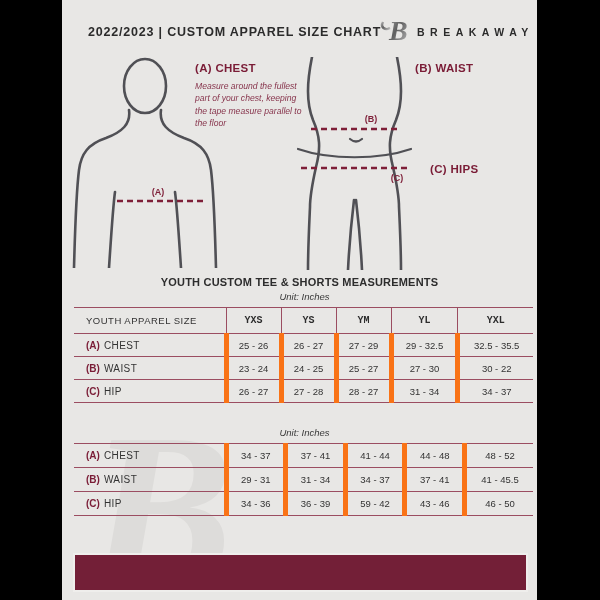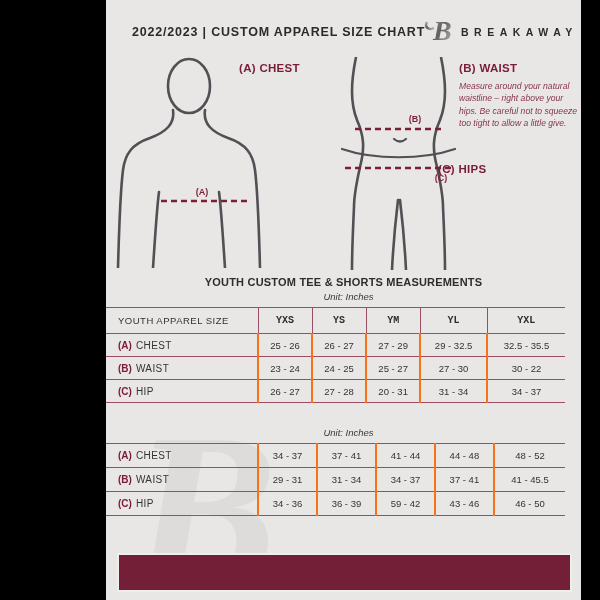--- a/index.html
+++ b/index.html
@@ -1,60 +1,60 @@
 <!DOCTYPE html>
 <html><head>
 <meta charset="utf-8">
 <style>
   html,body{margin:0;padding:0;}
   body{width:600px;height:600px;background:#000;position:relative;
        font-family:"Liberation Sans",sans-serif;overflow:hidden;}
   .page{position:absolute;left:62px;top:0;width:475px;height:600px;
-        background:#e8e7e5;overflow:hidden;margin-left:44px;}
+        background:#e8e7e5;overflow:hidden;}
 
   
   .header-title{position:absolute;left:26px;top:25px;font-size:12.5px;font-weight:bold;
         color:#2b2b2b;letter-spacing:.8px;white-space:nowrap;}
   .logo-icon{position:absolute;left:316px;top:14px;}
   .brand{position:absolute;left:355px;top:26px;font-size:10.5px;font-weight:bold;
         letter-spacing:5.5px;color:#2b2b2b;white-space:nowrap;text-align:center;}
 
   
   .instr{position:absolute;width:114px;z-index:1;}
   .instr h3{margin:0 0 6px 0;font-size:11.5px;color:#7a1c36;font-weight:bold;letter-spacing:.3px;}
   .instr p{margin:0;font-size:8.6px;font-style:italic;color:#87344c;line-height:1.45;}
   #instr-chest{left:133px;top:62px;}
   #instr-waist{left:353px;top:62px;width:122px;}
-  #instr-hips{left:332px;top:163px;width:122px;}
+  #instr-hips{left:368px;top:163px;width:122px;}
 
   .fig{position:absolute;}
   #fig-torso{left:8px;top:54px;}
   #fig-lower{left:233px;top:57px;}
 
   
   .tbl-title{position:absolute;left:0;width:475px;text-align:center;font-weight:bold;
         font-size:11px;color:#2d2d2d;letter-spacing:.2px;z-index:1;}
   .tbl-unit{position:absolute;left:0;width:485px;text-align:center;font-style:italic;
         font-size:9.5px;color:#3a3a3a;z-index:1;}
   #youth-title{top:276px;} #youth-unit{top:291px;}
   #adult-title{top:412px;} #adult-unit{top:427px;}
 
-  table.size{position:absolute;left:0;width:459px;border-collapse:collapse;z-index:1;}
+  table.size{position:absolute;left:12px;width:459px;border-collapse:collapse;z-index:1;}
   #youth-table{top:307px;} #adult-table{top:443px;}
   table.size col.c0{width:152px;}
   table.size th, table.size td{border-top:1px solid #9b4d61;border-bottom:1px solid #9b4d61;}
   table.size th{height:23px;}
   #youth-table td{height:20px;} #adult-table td{height:21px;}
   th.sizehdr{text-align:left;padding-left:12px;font-size:9.5px;font-weight:normal;
         color:#333;letter-spacing:.5px;}
   th.szc{font-size:10px;font-weight:bold;color:#2d2d2d;border-left:1px solid #9b4d61;font-family:Liberation Mono, monospace;}
   td.lbl{text-align:left;padding-left:12px;font-size:10px;color:#333;white-space:nowrap;}
   td.lbl .key{color:#7a1c36;font-weight:bold;}
   td.lbl .nm{margin-left:4px;letter-spacing:.4px;}
-  td.val{text-align:center;font-size:9.5px;color:#333;border-left:2px solid #f97316;}
+  td.val{text-align:center;font-size:9.5px;color:#333;border-left:5px solid #f97316;}
 
   
   .watermark{position:absolute;left:26px;top:402px;z-index:0;font-family:"Liberation Serif",serif;
         font-style:italic;font-weight:bold;font-size:218px;line-height:1;color:#dddcda;
         user-select:none;}
   .bottom-bar{position:absolute;left:11px;top:553px;width:451px;height:35px;
         background:#731f37;border:2px solid #efeeec;z-index:2;}
 </style>
 </head>
 <body>
@@ -104,24 +104,24 @@
       </g>
       <line x1="16" y1="72" x2="104" y2="72" stroke="#7e1f38" stroke-width="2.4" stroke-dasharray="6,4"></line>
       <text x="76" y="65" text-anchor="middle" font-size="9" font-weight="bold" fill="#7e1f38">(B)</text>
       <line x1="6" y1="111" x2="113" y2="111" stroke="#7e1f38" stroke-width="2.4" stroke-dasharray="6,4"></line>
       <text x="102" y="124" text-anchor="middle" font-size="9" font-weight="bold" fill="#7e1f38">(C)</text>
     </svg>
   </div>
 
   <div class="instr" id="instr-chest">
     <h3><span>(A)</span> <span>CHEST</span></h3>
+    <p>Measure around the fullest part of your chest, keeping the tape measure parallel to the floor</p>
   </div>
   <div class="instr" id="instr-waist">
     <h3><span>(B)</span> <span>WAIST</span></h3>
-    <p>Measure around your natural waistline – right above your hips. Be careful not to squeeze too tight to allow a little give.</p>
   </div>
   <div class="instr" id="instr-hips">
     <h3><span>(C)</span> <span>HIPS</span></h3>
   </div>
 
   <div class="watermark">B</div>
 
   <div class="tbl-title" id="youth-title">YOUTH CUSTOM TEE &amp; SHORTS MEASUREMENTS</div>
   <div class="tbl-unit" id="youth-unit">Unit: Inches</div>
   <table class="size" id="youth-table">
@@ -155,21 +155,21 @@
       <td class="val">23 - 24</td>
       <td class="val">24 - 25</td>
       <td class="val">25 - 27</td>
       <td class="val">27 - 30</td>
       <td class="val">30 - 22</td>
     </tr>
     <tr>
       <td class="lbl"><span class="key">(C)</span><span class="nm">HIP</span></td>
       <td class="val">26 - 27</td>
       <td class="val">27 - 28</td>
-      <td class="val">20 - 31</td>
+      <td class="val">28 - 27</td>
       <td class="val">31 - 34</td>
       <td class="val">34 - 37</td>
     </tr>
   </tbody>
     </table>
 
   <div class="tbl-unit" id="adult-unit">Unit: Inches</div>
   <table class="size" id="adult-table">
     <colgroup>
         <col class="c0">

